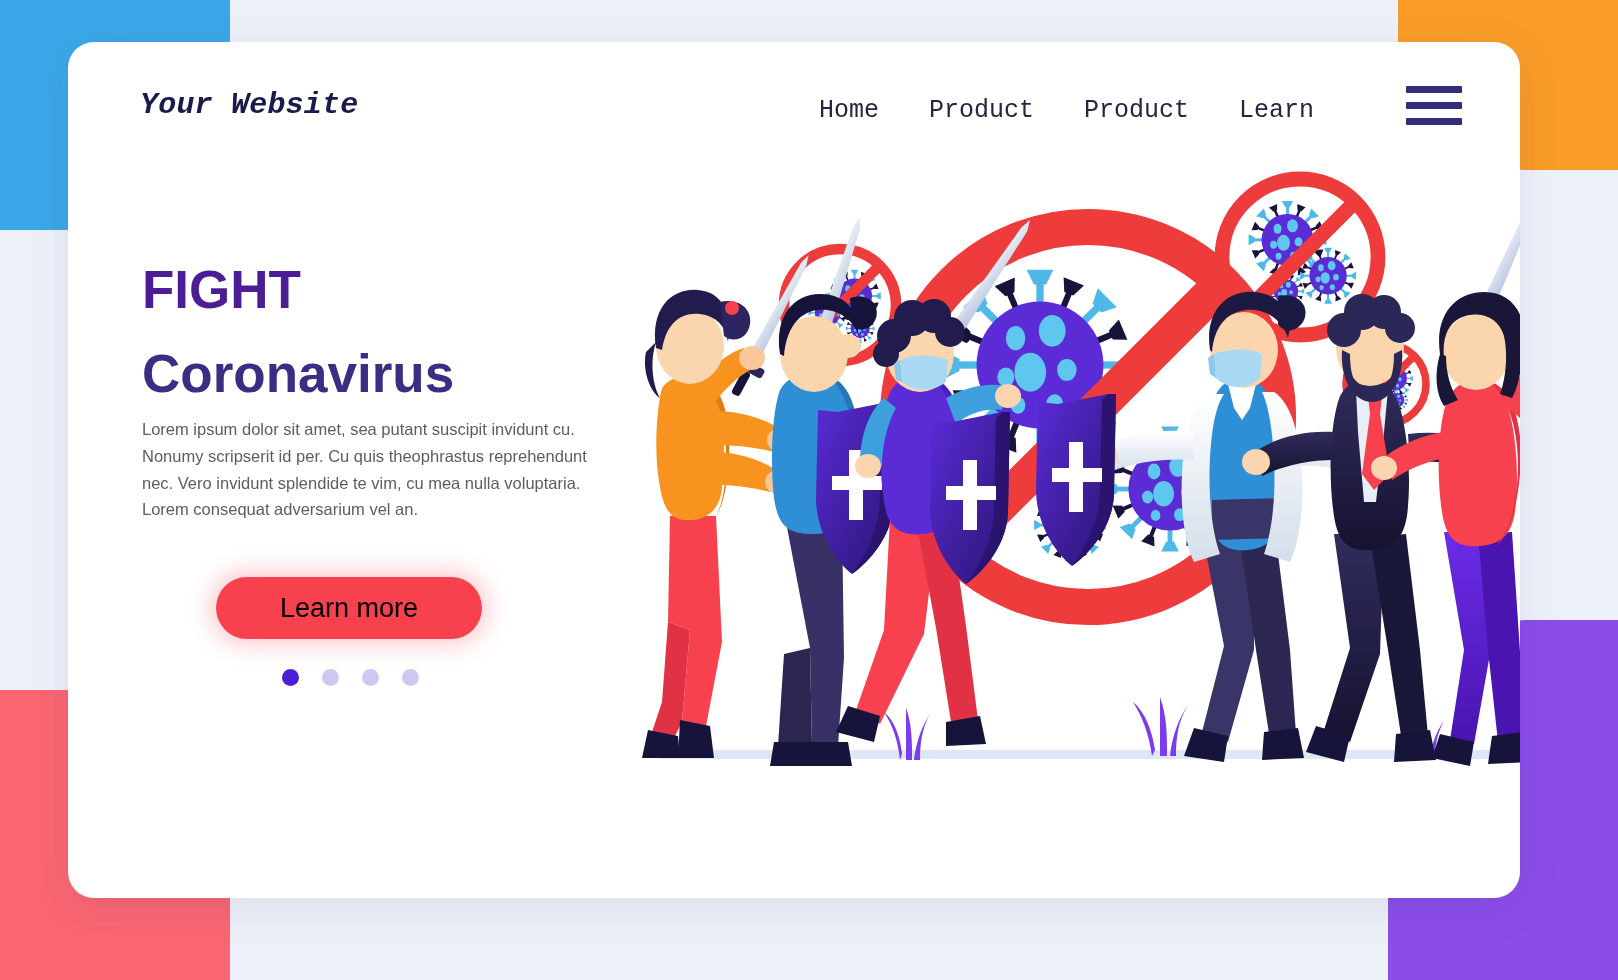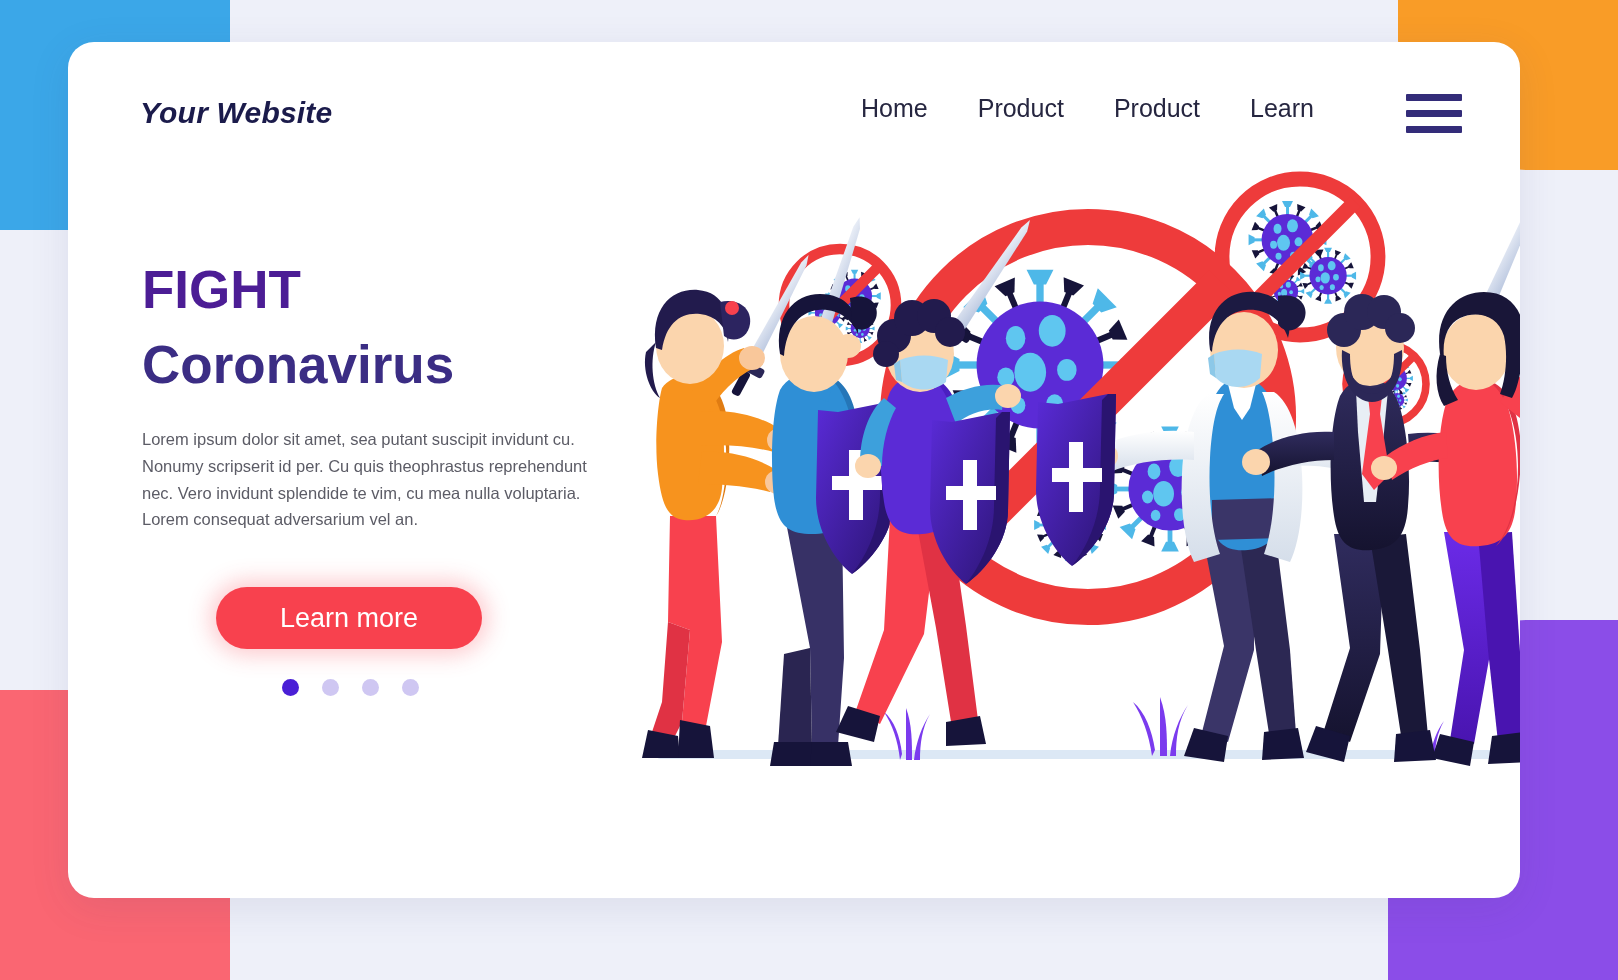--- a/index.html
+++ b/index.html
@@ -39,62 +39,62 @@
     left:68px; top:42px;
     width:1452px; height:856px;
     background:#FFFFFF;
     border-radius:26px;
     box-shadow:0 10px 40px rgba(60,60,120,0.10);
     overflow:hidden;
   }
 
   
   #header {
-    position:absolute; left:0; top:16px; width:100%; height:110px;
-    display:flex; align-items:center;
+    position:absolute; left:0; top:8px; width:100%; height:110px;
+    display:flex; align-items:center;font-family:Liberation Mono, monospace;
   }
   #logo {
     margin-left:72px;
     font-size:30px; font-weight:bold; font-style:italic;
     color:#1B1B4B; letter-spacing:.2px;
     white-space:nowrap;
   }
   #nav {
     margin-left:auto; margin-right:58px;
-    display:flex; align-items:flex-start; gap:50px;
+    display:flex; align-items:flex-end; gap:50px;
   }
   .nav-item {
     font-size:25px; color:#262640; white-space:nowrap;
     cursor:pointer;
   }
   #hamburger {
     margin-left:42px; width:56px;
     display:flex; flex-direction:column; gap:9px; cursor:pointer;
   }
   #hamburger span { display:block; height:7px; background:#332C79; border-radius:1px; }
 
   
   #hero-text { position:absolute; left:74px; top:220px; width:470px; }
   #headline-1 {
     font-size:53px; font-weight:bold; color:#4c1d95;
     letter-spacing:0px; line-height:1.05;
   }
   #headline-2 {
     font-size:53px; font-weight:bold; color:#3B2D84;
-    line-height:1.05; margin-top:19px;
+    line-height:1.05; margin-top:28px;
   }
   #hero-para {
-    margin-top:34px;
+    margin-top:15px;
     font-size:16.5px; line-height:1.62; color:#5C5C66;
     width:445px;
   }
   #cta {
     margin-top:54px; margin-left:74px;
     width:266px; height:62px;
-    background:#F8414E; color:#ffffff;
+    background:#F8414E; color:#000000;
     border:none; border-radius:31px;
     font-family:"Liberation Sans", sans-serif;
     font-size:27px; cursor:pointer;
     box-shadow:0 0 22px 6px rgba(248,65,78,0.28);
   }
   #dots { margin-top:30px; margin-left:140px; display:flex; gap:23px; }
   .dot { width:17px; height:17px; border-radius:50%; background:#CFC7F2; cursor:pointer; }
   .dot.active { background:#4A1FD6; }
 
   

